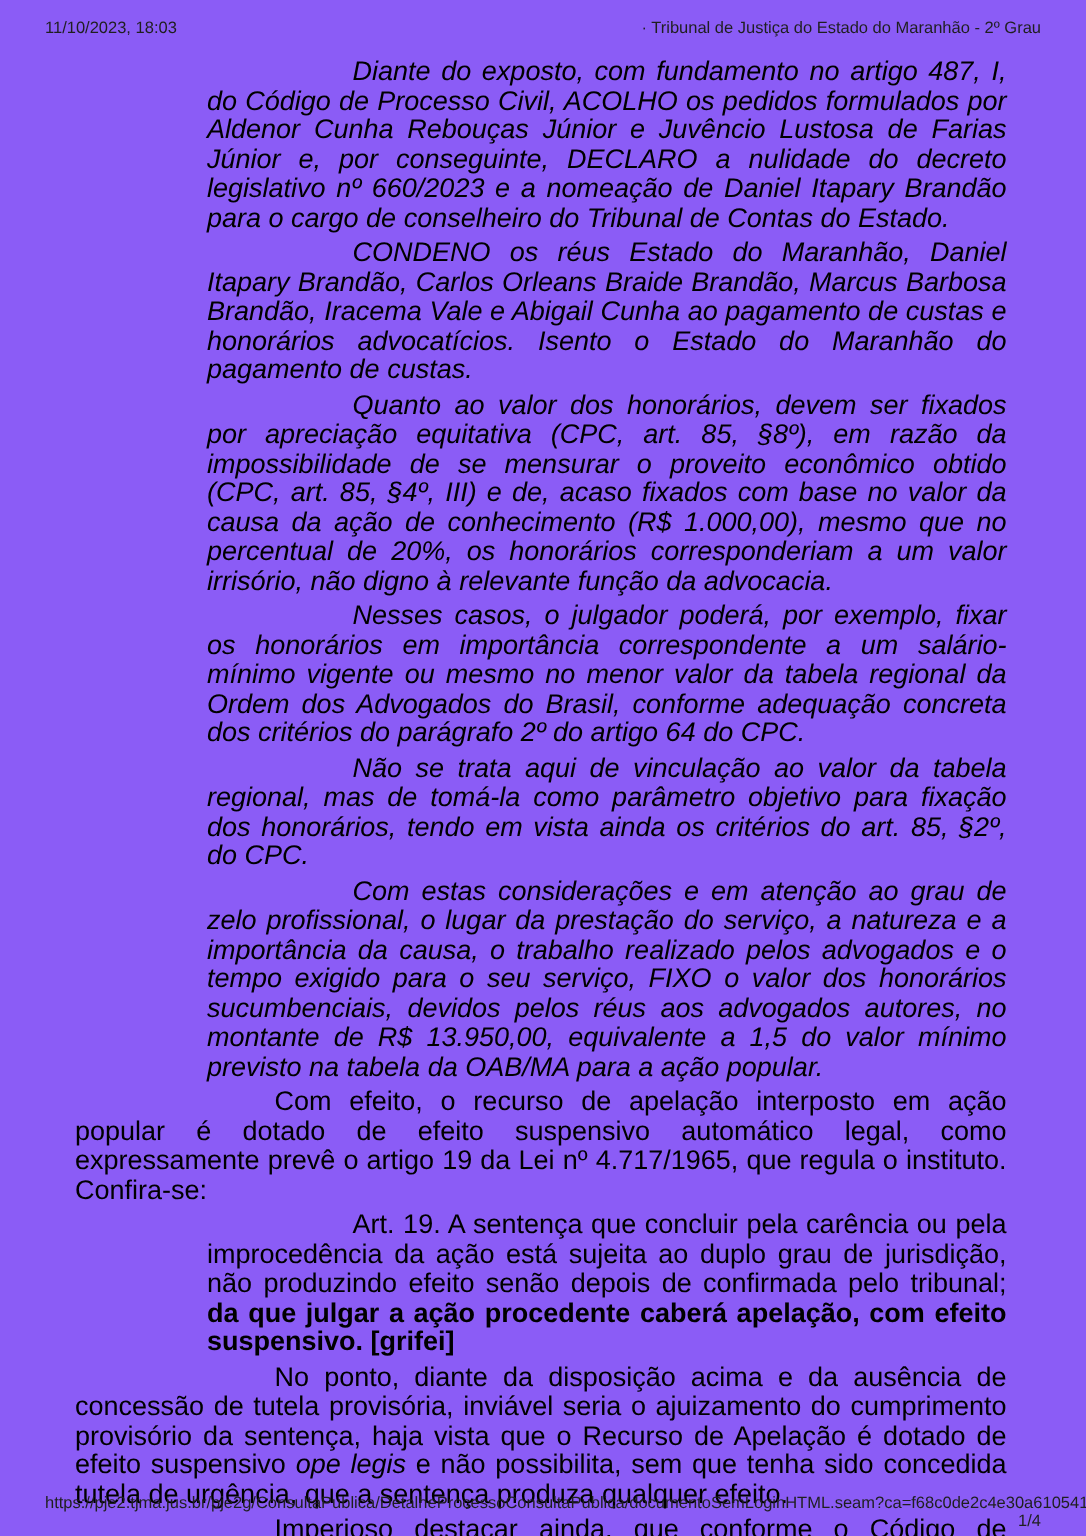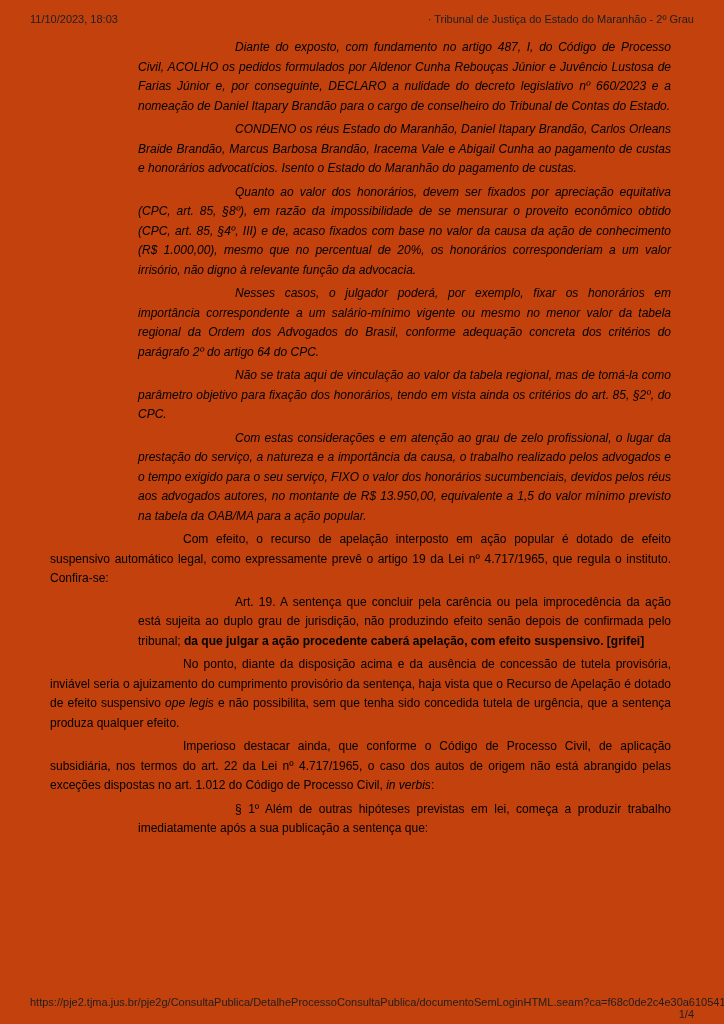--- a/index.html
+++ b/index.html
@@ -4,21 +4,21 @@
 <style>
   html, body {
     margin: 0;
     padding: 0;
     background: #ffffff;
   }
   .page {
     position: relative;
     width: 724px;
     height: 1024px;
-    background: #c2410c;
+    background: #8b5cf6;
     font-family: "Liberation Sans", sans-serif;
     color: #000000;
     overflow: hidden;
   }
   .header {
     position: absolute;
     top: 13px;
     left: 30px;
     right: 30px;
     height: 16px;
@@ -37,21 +37,21 @@
     white-space: nowrap;
   }
   .content {
     position: absolute;
     top: 38px;
     left: 50px;
     width: 625px;
   }
   p.par {
     margin: 0 4px 4px 0;
-    font-size: 12px;
+    font-size: 18px;
     line-height: 19.5px;
     text-align: justify;
   }
   p.quote-italic {
     margin-left: 88px;
     text-indent: 97px;
     font-style: italic;
   }
   p.quote {
     margin-left: 88px;

